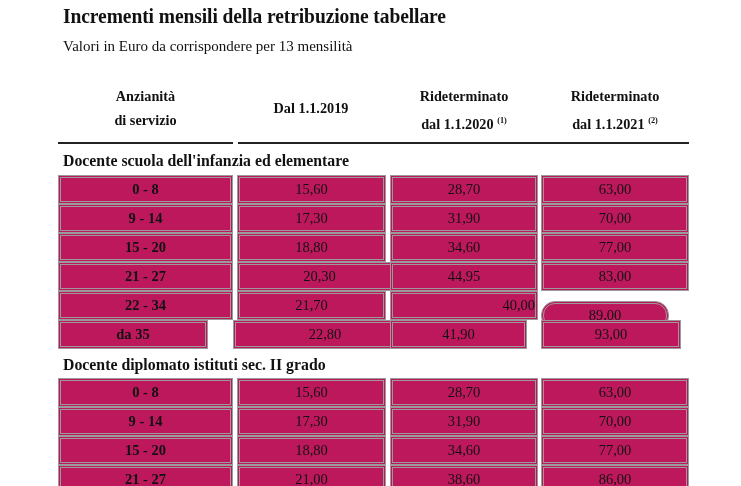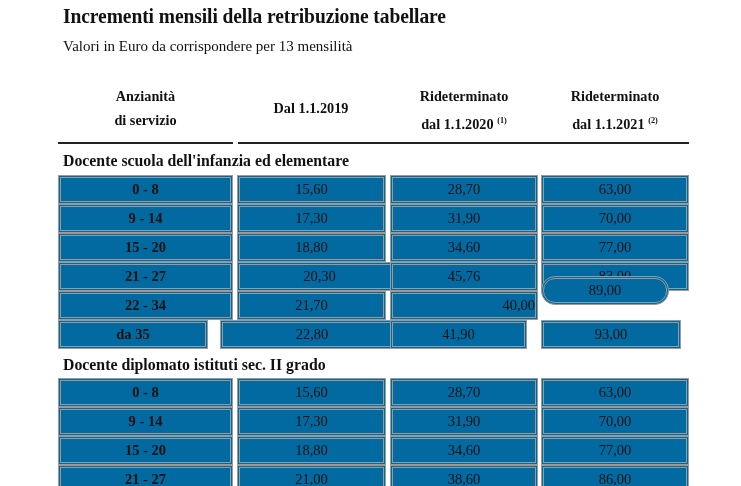--- a/index.html
+++ b/index.html
@@ -26,21 +26,21 @@
     position: absolute; top: 142px; height: 2px; background: #222;
   }
   .section-title {
     position: absolute; left: 63px; font-size: 17px; font-weight: bold;
     white-space: nowrap; transform: scaleX(0.93); transform-origin: left top;
   }
   .cell {
     position: absolute; box-sizing: border-box; height: 29px;
     border: 2px solid #8a8a8a;
     border-style: double; border-width: 3px; border-color: #9a9a9a;
-    text-align: center; line-height: 23px; font-size: 14.5px; background: #0369a1;
+    text-align: center; line-height: 23px; font-size: 14.5px; background: #be185d;
   }
   .cell.first { font-weight: bold; }
 </style>
 </head>
 <body>
 
 <div class="title">Incrementi mensili della retribuzione tabellare</div>
 <div class="subtitle">Valori in Euro da corrispondere per 13 mensilità</div>
 
 <div class="hdr" style="left:58px; top:84px; width:175px;">
@@ -71,28 +71,28 @@
     <div class="cell first" style="left: 58px; width: 175px; top: 204px;">9 - 14</div>
     <div class="cell" style="left: 237px; width: 149px; top: 204px;">17,30</div>
     <div class="cell" style="left: 390px; width: 148px; top: 204px;">31,90</div>
     <div class="cell" style="left: 541px; width: 148px; top: 204px;">70,00</div>
     <div class="cell first" style="left: 58px; width: 175px; top: 233px;">15 - 20</div>
     <div class="cell" style="left: 237px; width: 149px; top: 233px;">18,80</div>
     <div class="cell" style="left: 390px; width: 148px; top: 233px;">34,60</div>
     <div class="cell" style="left: 541px; width: 148px; top: 233px;">77,00</div>
     <div class="cell first" style="left: 58px; width: 175px; top: 262px;">21 - 27</div>
     <div class="cell" style="left: 237px; width: 165px; top: 262px;">20,30</div>
-    <div class="cell" style="left: 390px; width: 148px; top: 262px;">45,76</div>
+    <div class="cell" style="left: 390px; width: 148px; top: 262px;">44,95</div>
     <div class="cell" style="left: 541px; width: 148px; top: 262px;">83,00</div>
     <div class="cell first" style="left: 58px; width: 175px; top: 291px;">22 - 34</div>
     <div class="cell" style="left: 237px; width: 149px; top: 291px;">21,70</div>
     <div class="cell" style="left: 390px; width: 148px; top: 291px; text-align: right;">40,00</div>
-    <div class="cell" style="left: 541px; width: 128px; top: 276px; border-radius: 14px;">89,00</div>
+    <div class="cell" style="left: 541px; width: 128px; top: 301px; border-radius: 14px;">89,00</div>
     <div class="cell first" style="left: 58px; width: 150px; top: 320px;">da 35</div>
-    <div class="cell" style="left: 220px; width: 176px; top: 320px; padding-left: 8px;">22,80</div>
+    <div class="cell" style="left: 233px; width: 176px; top: 320px; padding-left: 8px;">22,80</div>
     <div class="cell" style="left: 390px; width: 137px; top: 320px;">41,90</div>
     <div class="cell" style="left: 541px; width: 140px; top: 320px;">93,00</div>
   </div>
 
 <div class="section-title" style="top:355px;">Docente diplomato istituti sec. II grado</div>
 <div id="sec1">
     <div class="cell first" style="left: 58px; width: 175px; top: 378px;">0 - 8</div>
     <div class="cell" style="left: 237px; width: 149px; top: 378px;">15,60</div>
     <div class="cell" style="left: 390px; width: 148px; top: 378px;">28,70</div>
     <div class="cell" style="left: 541px; width: 148px; top: 378px;">63,00</div>

